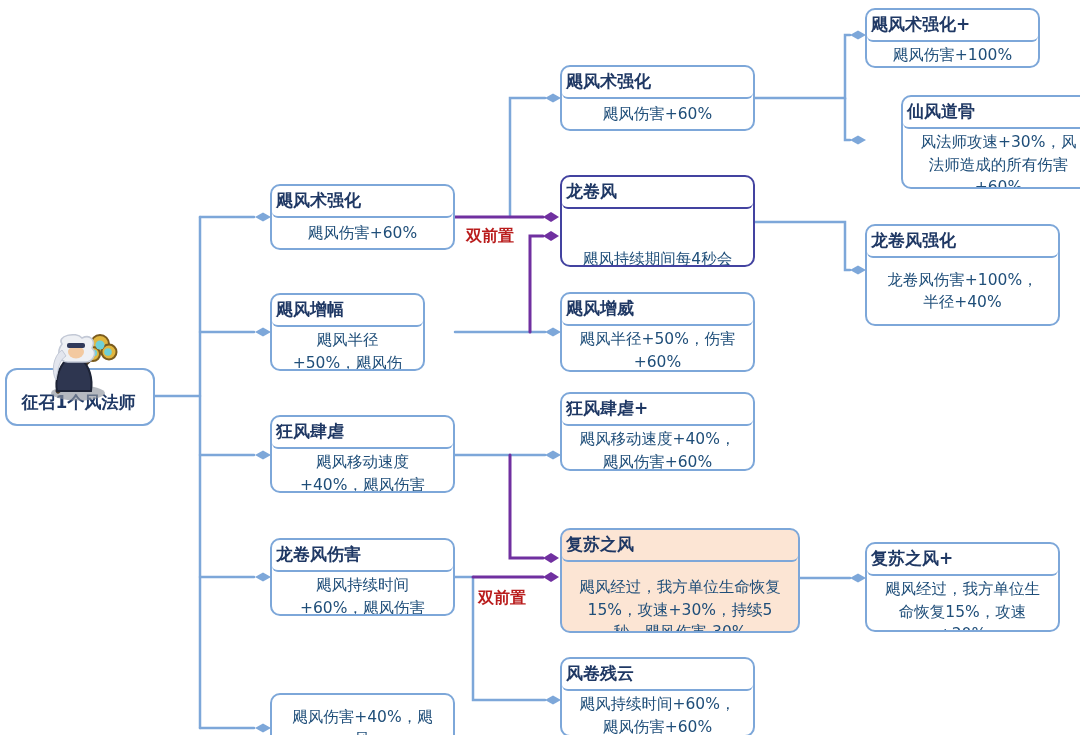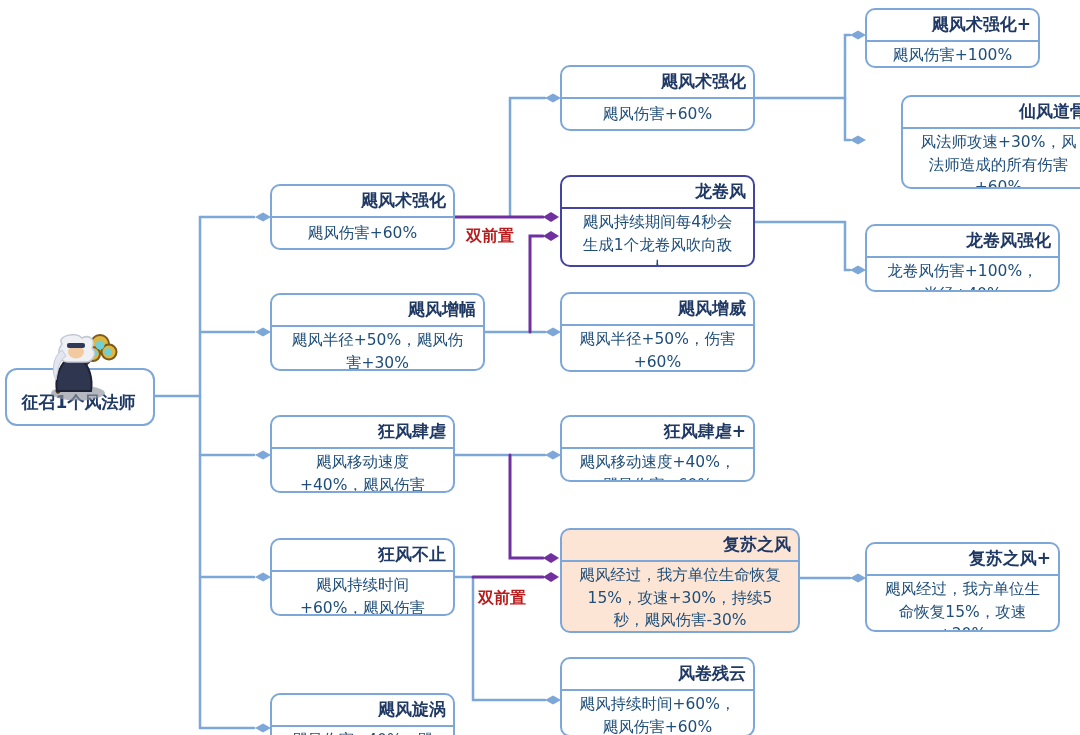--- a/index.html
+++ b/index.html
@@ -7,30 +7,30 @@
     position:relative;width:1080px;height:735px;overflow:hidden;background:#ffffff;
     font-family:"DejaVu Sans","Liberation Sans",sans-serif;
   }
   svg.wires{position:absolute;left:0;top:0;z-index:1;}
   .node{
     position:absolute;z-index:2;background:#ffffff;
     border:2px solid #7da7d9;border-radius:10px;
     box-sizing:border-box;display:flex;flex-direction:column;overflow:hidden;
   }
   .node-title{
-    font-weight:bold;color:#1f3864;text-align:right;
+    font-weight:bold;color:#1f3864;text-align:left;
     font-size:17px;line-height:1.6;padding:1px 7px 2px 4px;
-    border-bottom:2px solid #7da7d9;flex:0 0 auto;
+    border-bottom:2px solid #7da7d9;flex:0 0 auto;border-radius:6px;
   }
   .node-body{
     flex:1 1 auto;display:flex;align-items:center;justify-content:center;
     text-align:center;color:#1f4e79;font-size:15.5px;line-height:1.45;
     padding:2px 15px;
   }
-  .node.tornado{border-color:#4343a0;}
+  .node.tornado{border-color:#4343a0;gap:37px;}
   .node.tornado .node-title{border-bottom-color:#4343a0;}
   .node.highlight{background:#fce5d4;}
   .node.root{border-radius:12px;}
   .node.root .node-title{border-bottom:none;display:flex;align-items:flex-end;justify-content:center;height:100%;padding-bottom:8px;box-sizing:border-box;}
   .edge-label{
     position:absolute;z-index:3;color:#b91c1c;font-weight:bold;
     font-size:16px;white-space:nowrap;
   }
   .mage-icon{position:absolute;z-index:4;}
 </style>
@@ -110,71 +110,70 @@
       <path d="M34,20 C25,26 23,42 28,50 C30,40 31,30 38,26 Z" fill="#e3e6ee" stroke="#c3c9d6" stroke-width="1"></path>
       <ellipse cx="48" cy="22" rx="8" ry="6.5" fill="#f3c9a0"></ellipse>
       <rect x="39" y="13" width="18" height="5" rx="2" fill="#30395a"></rect>
     </svg>
   </div>
 
   <div class="node" style="left:270px;top:184px;width:185px;height:66px;">
     <div class="node-title">飓风术强化</div>
     <div class="node-body">飓风伤害+60%</div>
   </div>
-  <div class="node" style="left:270px;top:293px;width:215px;height:78px;">
+  <div class="node" style="left:270px;top:293px;width:155px;height:78px;">
     <div class="node-title">飓风增幅</div>
     <div class="node-body">飓风半径+50%，飓风伤害+30%</div>
   </div>
   <div class="node" style="left:270px;top:415px;width:185px;height:78px;">
     <div class="node-title">狂风肆虐</div>
     <div class="node-body">飓风移动速度+40%，飓风伤害+30%</div>
   </div>
   <div class="node" style="left:270px;top:538px;width:185px;height:78px;">
-    <div class="node-title">狂风不止</div>
+    <div class="node-title">龙卷风伤害</div>
     <div class="node-body">飓风持续时间+60%，飓风伤害+30%</div>
   </div>
   <div class="node" style="left:270px;top:693px;width:185px;height:70px;">
-    <div class="node-title">飓风旋涡</div>
     <div class="node-body">飓风伤害+40%，飓风</div>
   </div>
 
   <div class="node" style="left:560px;top:65px;width:195px;height:66px;">
     <div class="node-title">飓风术强化</div>
     <div class="node-body">飓风伤害+60%</div>
   </div>
   <div class="node tornado" style="left:560px;top:175px;width:195px;height:92px;">
     <div class="node-title">龙卷风</div>
     <div class="node-body">飓风持续期间每4秒会生成1个龙卷风吹向敌人</div>
   </div>
   <div class="node" style="left:560px;top:292px;width:195px;height:80px;">
     <div class="node-title">飓风增威</div>
     <div class="node-body">飓风半径+50%，伤害+60%</div>
   </div>
-  <div class="node" style="left:560px;top:415px;width:195px;height:67px;">
+  <div class="node" style="left:560px;top:392px;width:195px;height:79px;">
     <div class="node-title">狂风肆虐+</div>
     <div class="node-body">飓风移动速度+40%，飓风伤害+60%</div>
   </div>
-  <div class="node highlight" style="left:560px;top:528px;width:240px;height:105px;">
+  <div class="node highlight" style="left:560px;top:528px;width:240px;height:105px;gap:12px;">
     <div class="node-title">复苏之风</div>
     <div class="node-body">飓风经过，我方单位生命恢复15%，攻速+30%，持续5秒，飓风伤害-30%</div>
   </div>
   <div class="node" style="left:560px;top:657px;width:195px;height:80px;">
     <div class="node-title">风卷残云</div>
     <div class="node-body">飓风持续时间+60%，飓风伤害+60%</div>
   </div>
 
   <div class="node" style="left:865px;top:8px;width:175px;height:60px;">
     <div class="node-title">飓风术强化+</div>
     <div class="node-body">飓风伤害+100%</div>
   </div>
   <div class="node" style="left:865px;top:95px;width:195px;height:94px;margin-left:36px;">
     <div class="node-title">仙风道骨</div>
     <div class="node-body">风法师攻速+30%，风法师造成的所有伤害+60%</div>
   </div>
-  <div class="node" style="left:865px;top:224px;width:195px;height:68px;">
+  <div class="node" style="left:865px;top:224px;width:195px;height:102px;">
     <div class="node-title">龙卷风强化</div>
     <div class="node-body">龙卷风伤害+100%，半径+40%</div>
   </div>
   <div class="node" style="left:865px;top:542px;width:195px;height:90px;">
     <div class="node-title">复苏之风+</div>
     <div class="node-body">飓风经过，我方单位生命恢复15%，攻速+20%</div>
   </div>
 
 </div>
 

